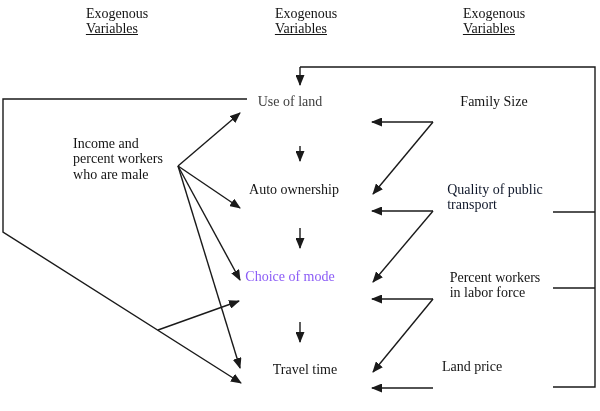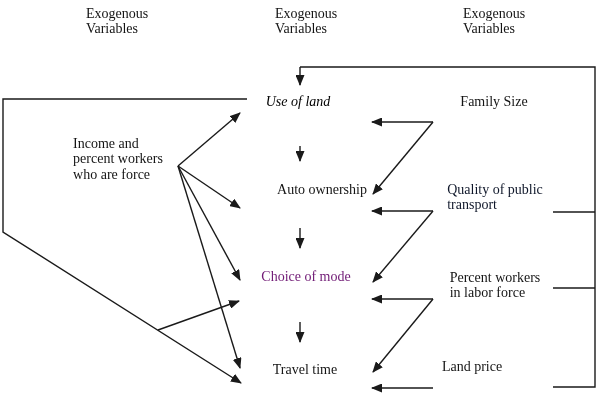--- a/index.html
+++ b/index.html
@@ -23,21 +23,21 @@
   }
   .label {
     position: absolute;
     transform: translateX(-50%);
     text-align: left;
     white-space: pre-line;
     font-size: 14px;
     line-height: 1.1;
     color: #141414;
   }
-  .header .underlined { }
+  .header .underlined { text-decoration: underline; }
 </style>
 </head>
 <body>
 
 <div class="canvas" style="background: rgb(255, 255, 255);">
 
   <svg class="edges" viewBox="0 0 600 411">
     <defs>
       <marker id="arrowhead" markerUnits="userSpaceOnUse" markerWidth="11" markerHeight="9" refX="10" refY="4.5" orient="auto">
         <path d="M0,0 L11,4.5 L0,9 Z" fill="#1a1a1a"></path>
@@ -66,25 +66,25 @@
     </svg>
 
   <div class="label header" style="left: 117px; top: 6px; color: rgb(20, 20, 20);"><span>Exogenous</span><br><span class="underlined">Variables</span></div>
 
   <div class="label header" style="left: 306px; top: 6px; color: rgb(20, 20, 20);"><span>Exogenous</span><br><span class="underlined">Variables</span></div>
 
   <div class="label header" style="left: 494px; top: 6px; color: rgb(20, 20, 20);"><span>Exogenous</span><br><span class="underlined">Variables</span></div>
 
   <div class="label" style="left: 118px; top: 136px; color: rgb(20, 20, 20);">Income and
 percent workers
-who are force</div>
+who are male</div>
 
-  <div class="label" style="left: 298px; top: 94px; color: #000000; font-style: italic;">Use of land</div>
-  <div class="label" style="left: 322px; top: 182px; color: rgb(20, 20, 20);">Auto ownership</div>
-  <div class="label" style="left: 306px; top: 269px; color: #701a75;">Choice of mode</div>
+  <div class="label" style="left: 290px; top: 94px; color: #404040;">Use of land</div>
+  <div class="label" style="left: 294px; top: 182px; color: rgb(20, 20, 20);">Auto ownership</div>
+  <div class="label" style="left: 290px; top: 269px; color: #8b5cf6;">Choice of mode</div>
   <div class="label" style="left: 305px; top: 362px; color: rgb(20, 20, 20);">Travel time</div>
 
   <div class="label" style="left: 494px; top: 94px; color: rgb(20, 20, 20);">Family Size</div>
   <div class="label" style="left: 495px; top: 182px; color: #0f172a;">Quality of public
 transport</div>
   <div class="label" style="left: 495px; top: 270px; color: rgb(20, 20, 20);">Percent workers
 in labor force</div>
   <div class="label" style="left: 472px; top: 359px; color: rgb(20, 20, 20);">Land price</div>
 
 </div>

